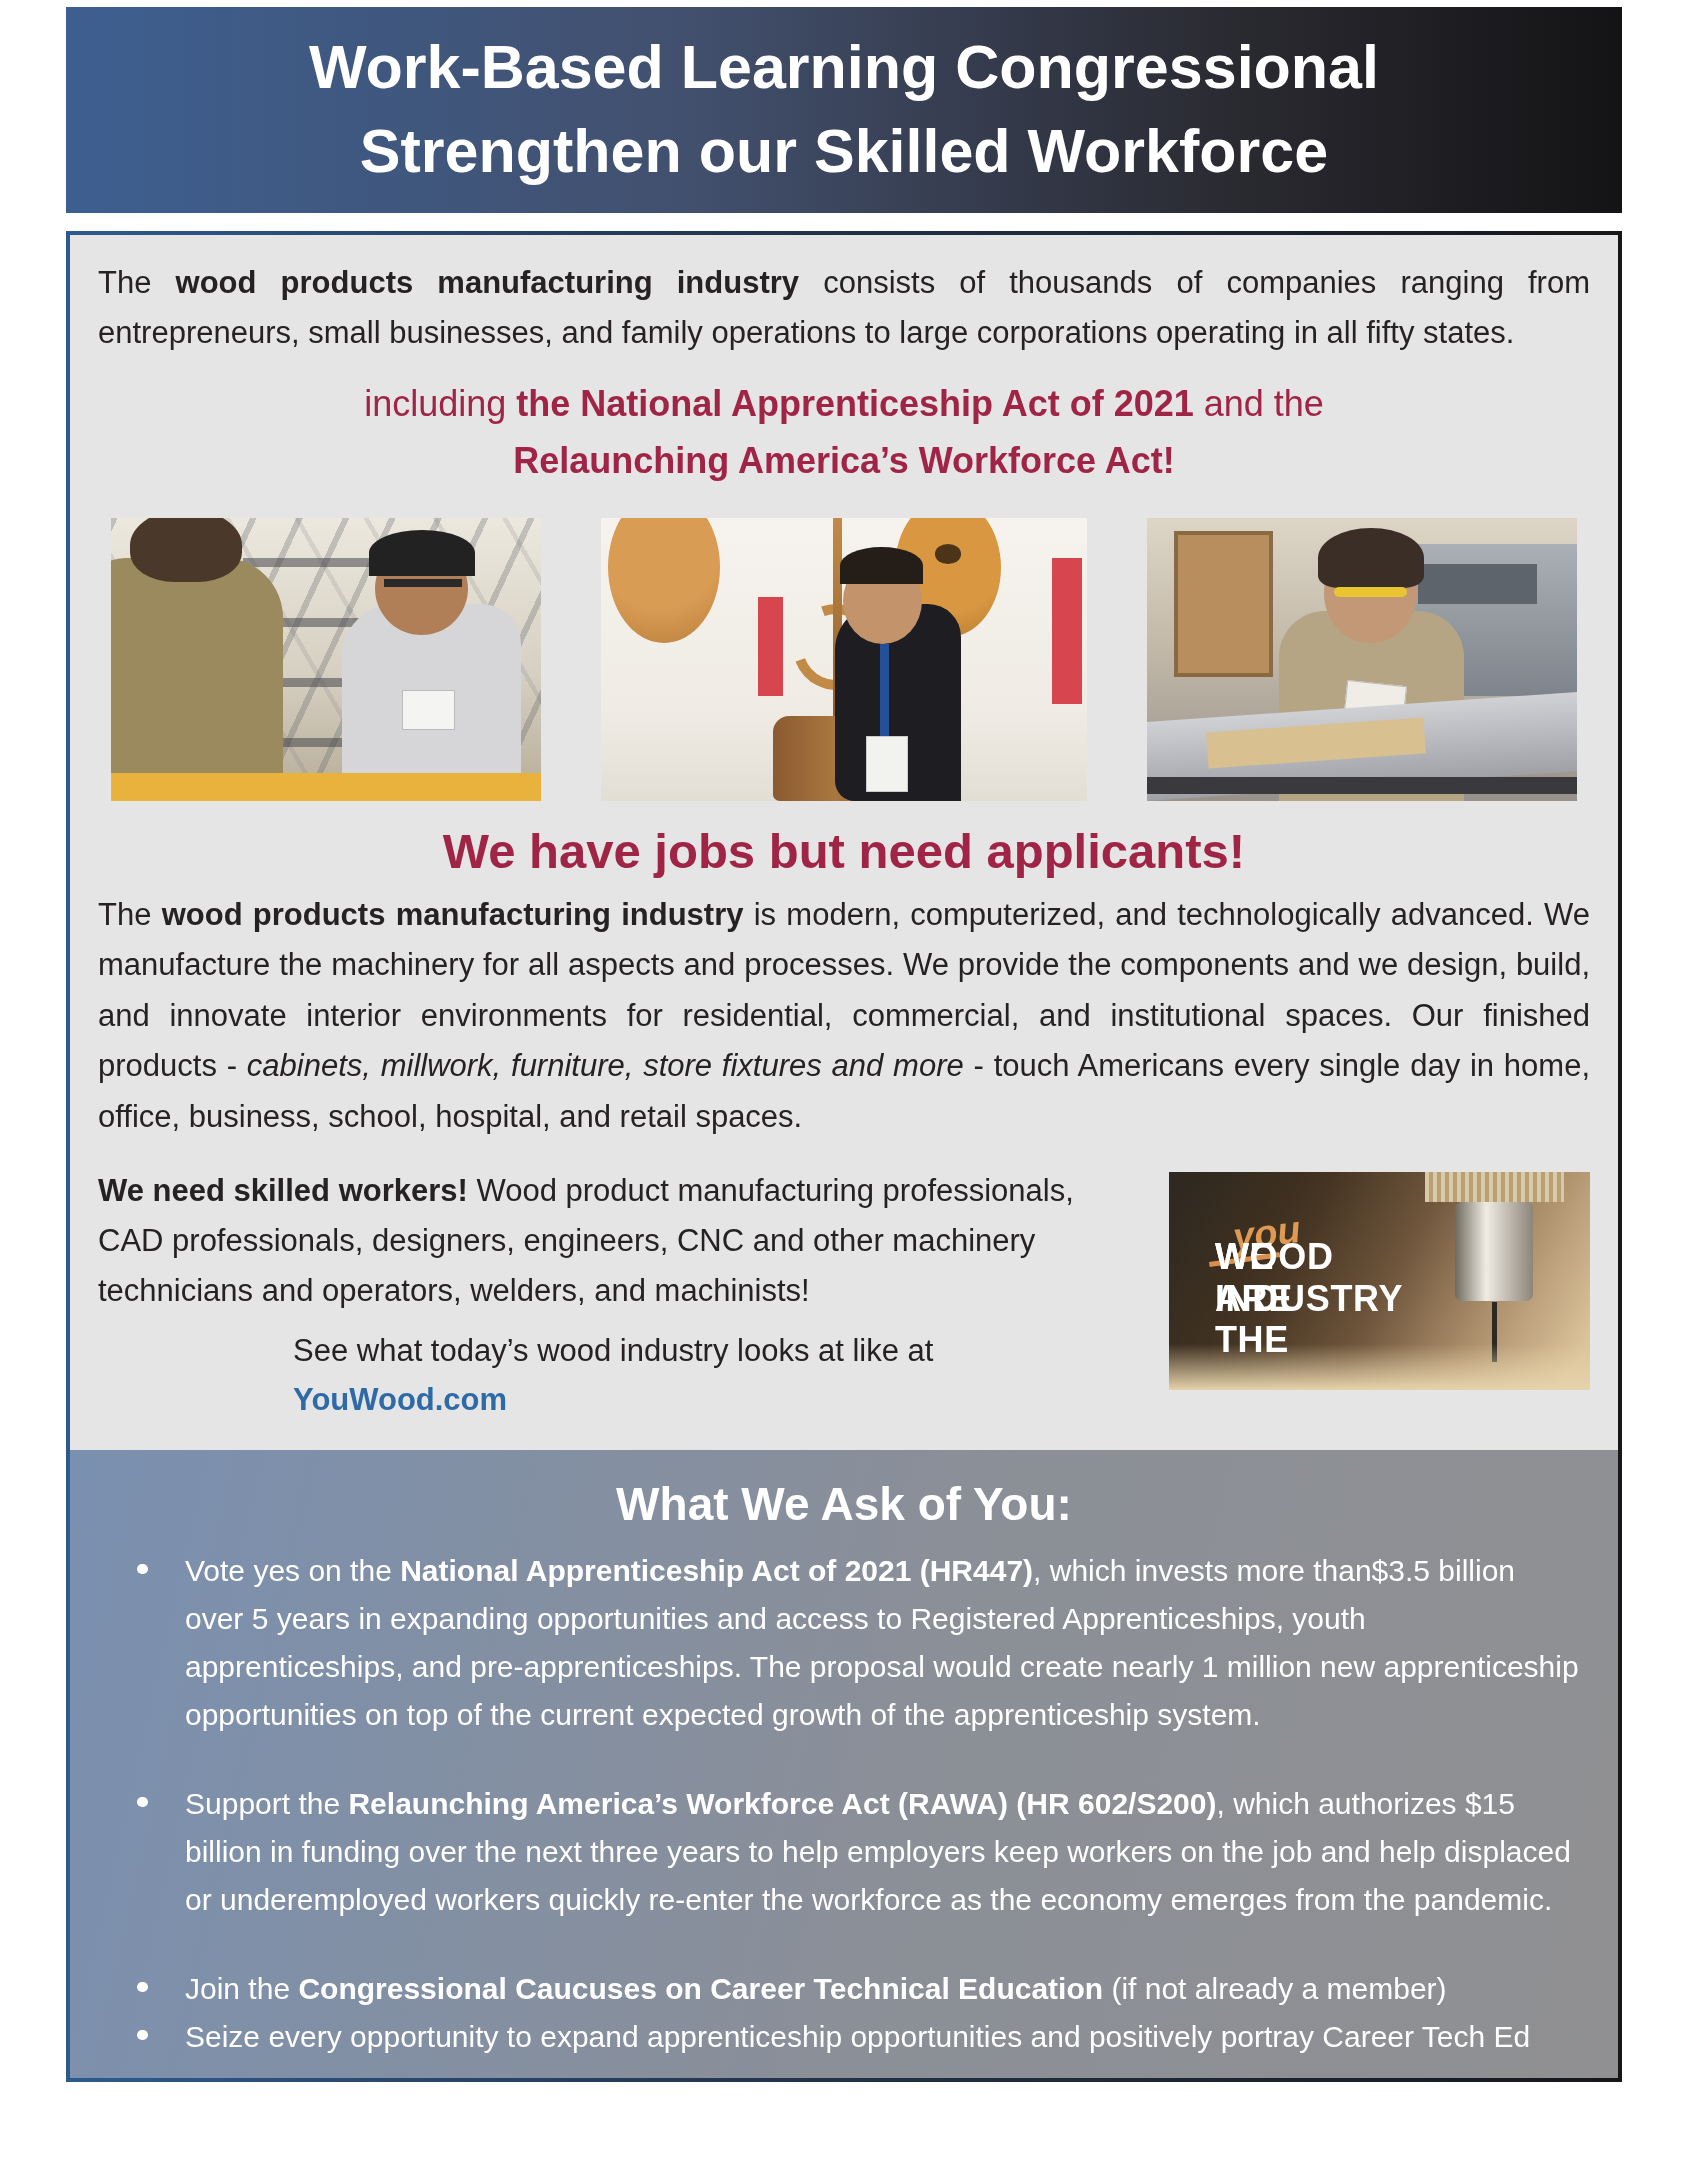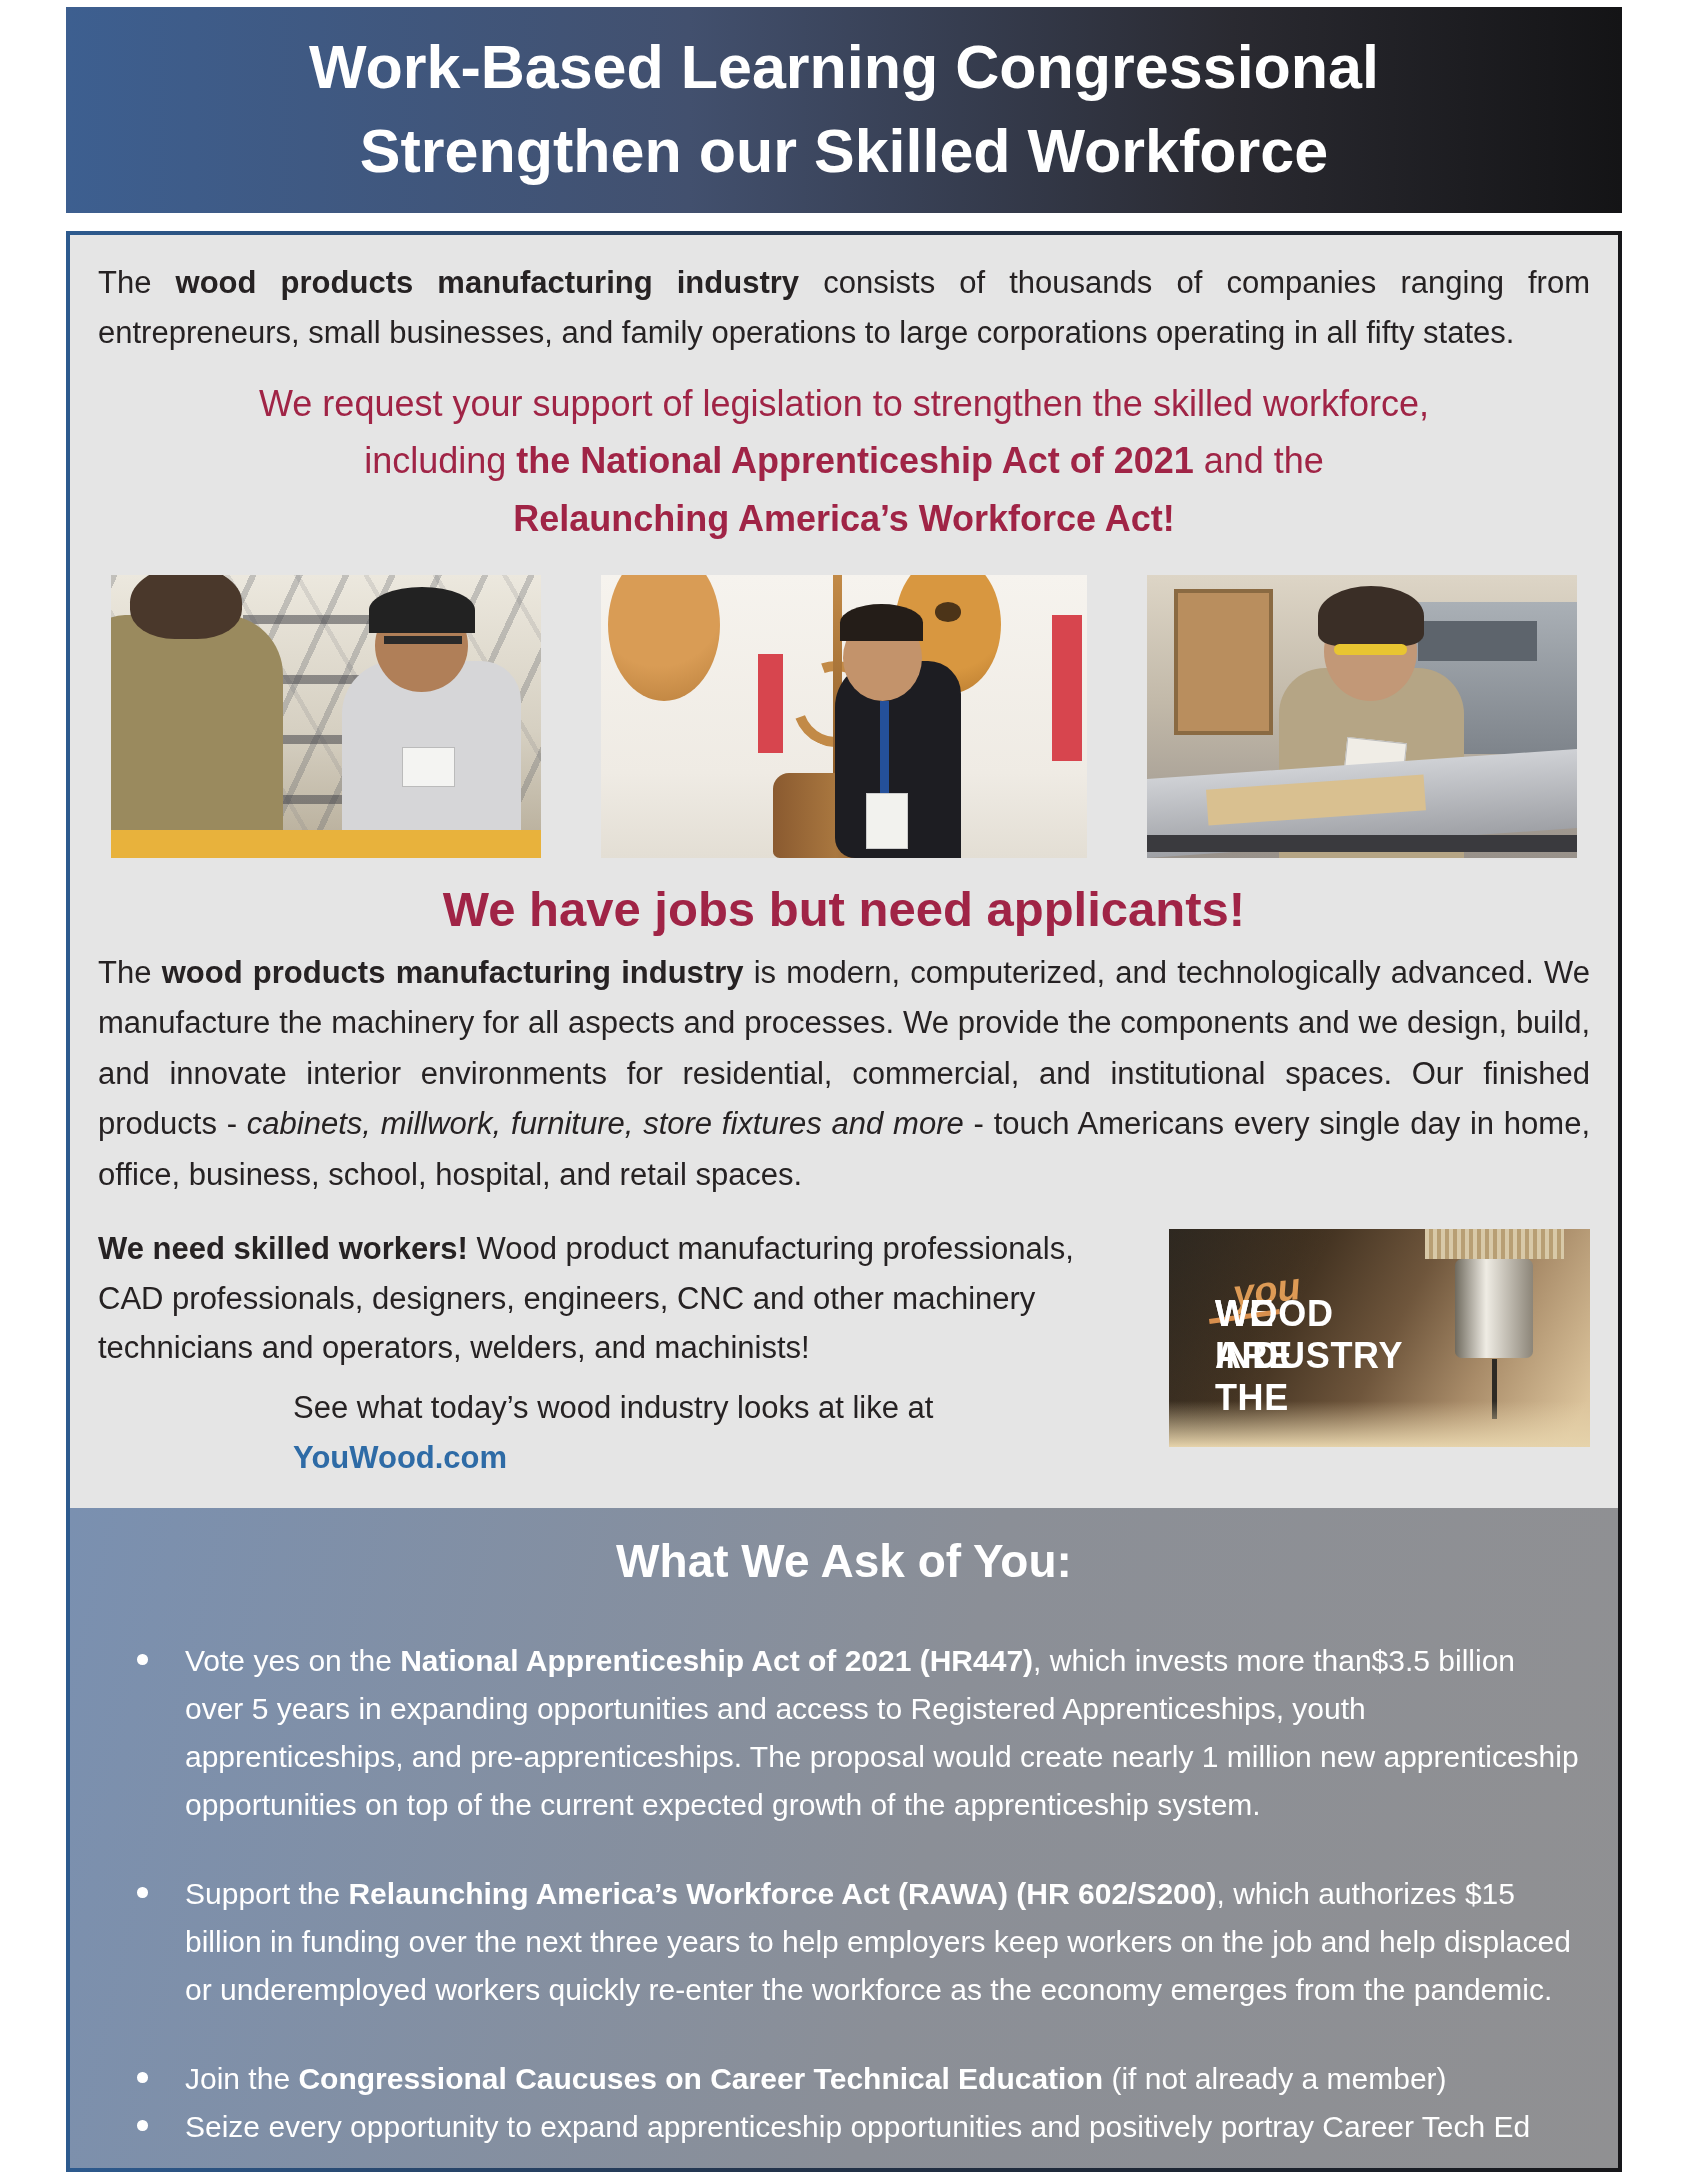--- a/index.html
+++ b/index.html
@@ -102,42 +102,41 @@
   .wood-card .dust { left:0; bottom:0; width:100%; height:46px; background:linear-gradient(180deg, transparent,#e6d3ab); }
   .wc-text { position:absolute; left:46px; top:64px; color:#fff; font-weight:700; line-height:1.16; font-size:36px; letter-spacing:0.7px; }
   .wc-you { position:absolute; left:64px; top:40px; color:#dd9a55; font-size:38px; font-style:italic; font-weight:700; transform:rotate(-7deg); }
   .wc-we { position:relative; display:inline-block; }
   .wc-we i { position:absolute; left:-10%; right:-10%; top:50%; height:5.3px; background:#d98f4d; transform:rotate(-8deg); }
 
   
   .ask { margin-top:25px; padding:20px 38px 17px 38px;
     background:linear-gradient(103deg, var(--c-ask_left,#7a90b0) 0%, #8b8f97 55%, var(--c-ask_right,#909092) 100%); }
   .ask h3 { text-align:center; color:#fff; font-size:46px; font-weight:700; margin-top:6.6px; }
-  .ask ul { list-style:none; margin-top:49px; }
+  .ask ul { list-style:none; margin-top:16px; }
   .ask li { position:relative; padding-left:77px; color:#fff; font-size:30px; line-height:1.6; margin-bottom:41px; }
   .ask li:nth-child(3), .ask li:nth-child(4) { margin-bottom:0; }
   .ask li .dot { position:absolute; left:29px; top:17px; width:10.6px; height:10.6px; border-radius:50%; background:#fff; }
   .ask li b { font-weight:700; }
 </style>
 </head>
 <body>
 
 <div class="page">
 
   <header class="banner">
     <div class="t">Work-Based Learning Congressional</div>
     <div class="t">Strengthen our Skilled Workforce</div>
   </header>
 
   <div class="content-box">
 
     <p class="intro"><span>The </span><b>wood products manufacturing industry</b><span> consists of thousands of companies ranging from entrepreneurs, small businesses, and family operations to large corporations operating in all fifty states.</span></p>
 
     <div class="request">
-      <div>We request your support of legislation to strengthen the skilled workforce,</div>
       <div><span>including </span><b>the National Apprenticeship Act of 2021</b><span> and the</span></div>
       <div><b>Relaunching America’s Workforce Act!</b></div>
     </div>
 
     <div class="photos">
       <div class="photo ph1" title="Two men talking in a woodworking facility">
         <div class="beams"></div>
         <div class="rack"></div>
         <div class="p-left"></div>
         <div class="hair-left"></div>

